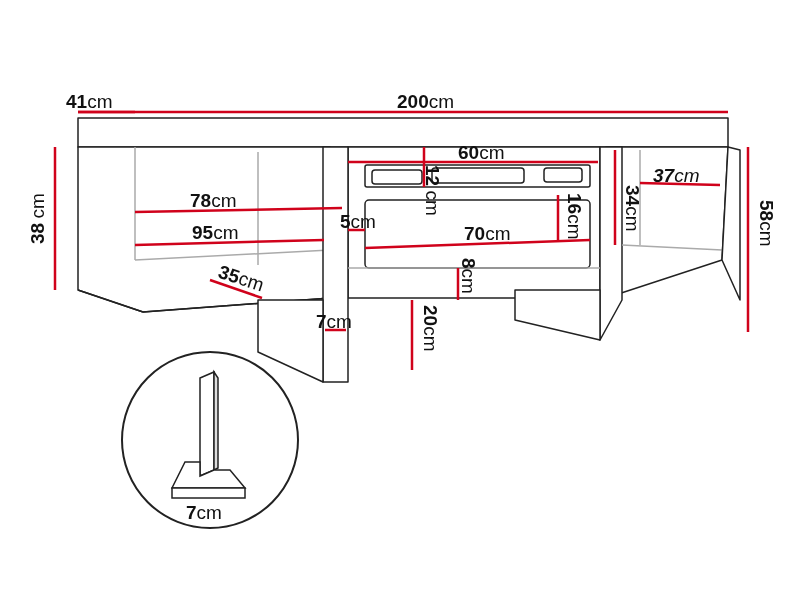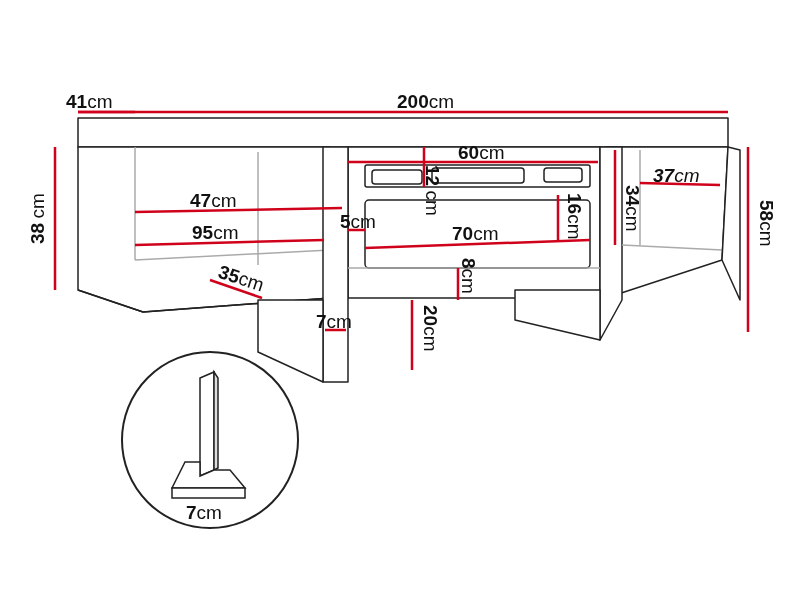--- a/index.html
+++ b/index.html
@@ -78,26 +78,26 @@
     <polygon points="214,372 218,378 218,468 214,470" fill="#ddd" stroke="#222" stroke-width="1.5"></polygon>
     <polygon points="185,462 200,462 200,476 214,470 230,470 245,488 172,488" fill="#fff" stroke="#222" stroke-width="1.5"></polygon>
     <rect x="172" y="488" width="73" height="10" fill="#fff" stroke="#222" stroke-width="1.5"></rect>
   </g>
 </svg>
 
 <div class="lbl" style="left:66px;top:92px;"><b>41</b><span class="u">cm</span></div>
 <div class="lbl" style="left:397px;top:92px;"><b>200</b><span class="u">cm</span></div>
 <div class="lbl rotm90" style="left:28px;top:244px;"><b>38</b>&nbsp;<span class="u">cm</span></div>
 <div class="lbl rot90" style="left:776px;top:200px;"><b>58</b><span class="u">cm</span></div>
-<div class="lbl" style="left:190px;top:191px;"><b>47</b><span class="u">cm</span></div>
+<div class="lbl" style="left:190px;top:191px;"><b>78</b><span class="u">cm</span></div>
 <div class="lbl" style="left:192px;top:223px;"><b>95</b><span class="u">cm</span></div>
 <div class="lbl" style="left:222px;top:262px;transform:rotate(18deg);transform-origin:left top;"><b>35</b><span class="u">cm</span></div>
 <div class="lbl" style="left:458px;top:143px;"><b>60</b><span class="u">cm</span></div>
 <div class="lbl rot90" style="left:442px;top:165px;"><b>12</b>&nbsp;<span class="u">cm</span></div>
 <div class="lbl" style="left:340px;top:212px;"><b>5</b><span class="u">cm</span></div>
-<div class="lbl" style="left:452px;top:224px;"><b>70</b><span class="u">cm</span></div>
+<div class="lbl" style="left:464px;top:224px;"><b>70</b><span class="u">cm</span></div>
 <div class="lbl rot90" style="left:584px;top:193px;"><b>16</b><span class="u">cm</span></div>
 <div class="lbl rot90" style="left:478px;top:258px;"><b>8</b><span class="u">cm</span></div>
 <div class="lbl" style="left:653px;top:166px;font-style:italic;"><b>37</b><span class="u">cm</span></div>
 <div class="lbl rot90" style="left:642px;top:185px;"><b>34</b><span class="u">cm</span></div>
 <div class="lbl" style="left:316px;top:312px;"><b>7</b><span class="u">cm</span></div>
 <div class="lbl rot90" style="left:440px;top:305px;"><b>20</b><span class="u">cm</span></div>
 <div class="lbl" style="left:186px;top:503px;"><b>7</b><span class="u">cm</span></div>
 
 </body></html>

